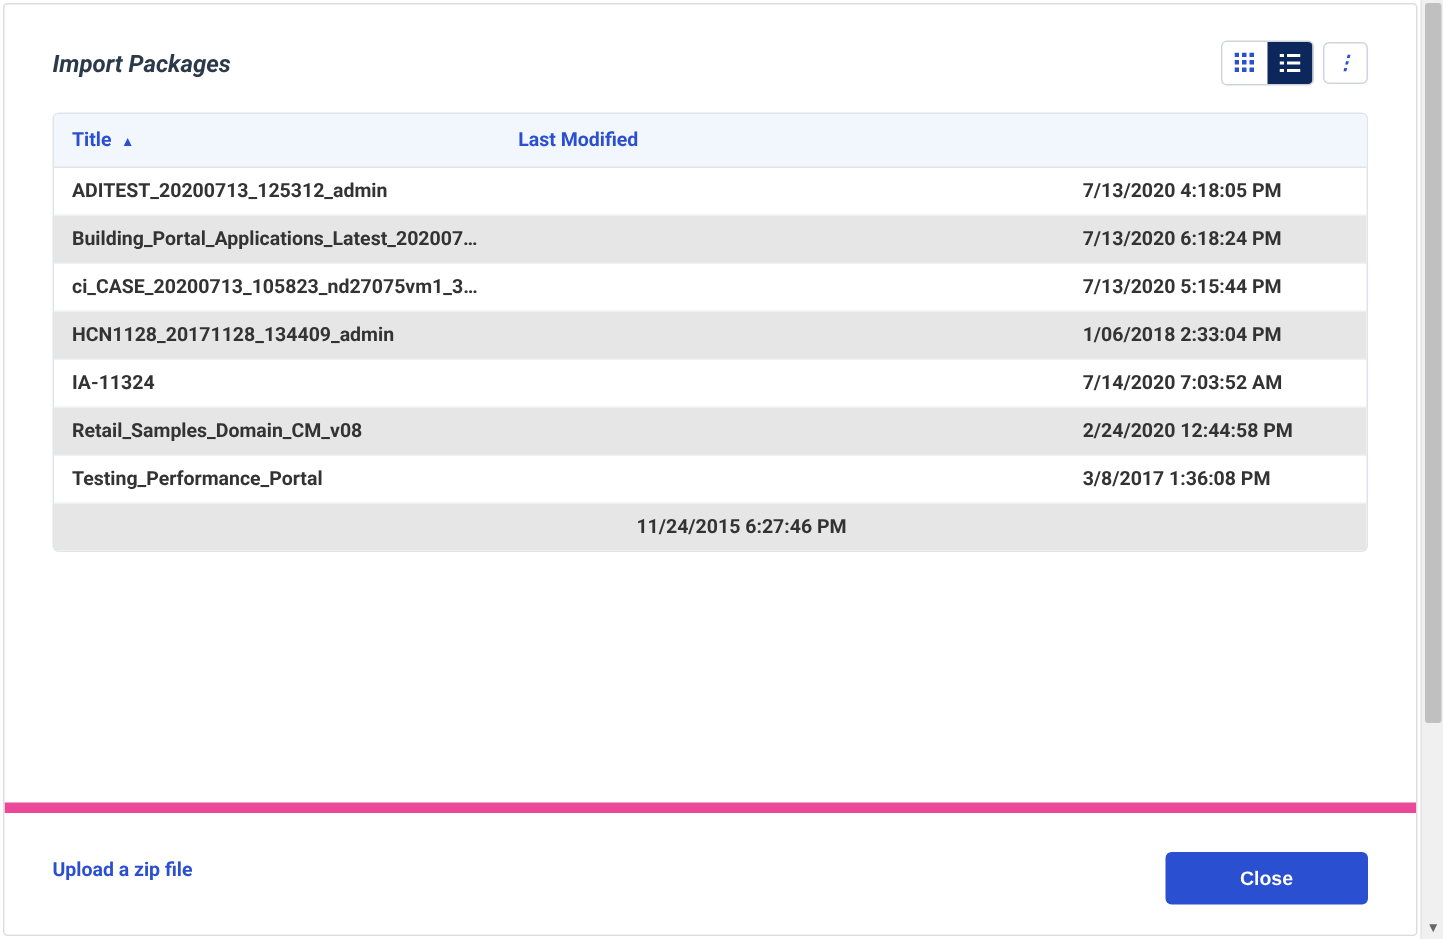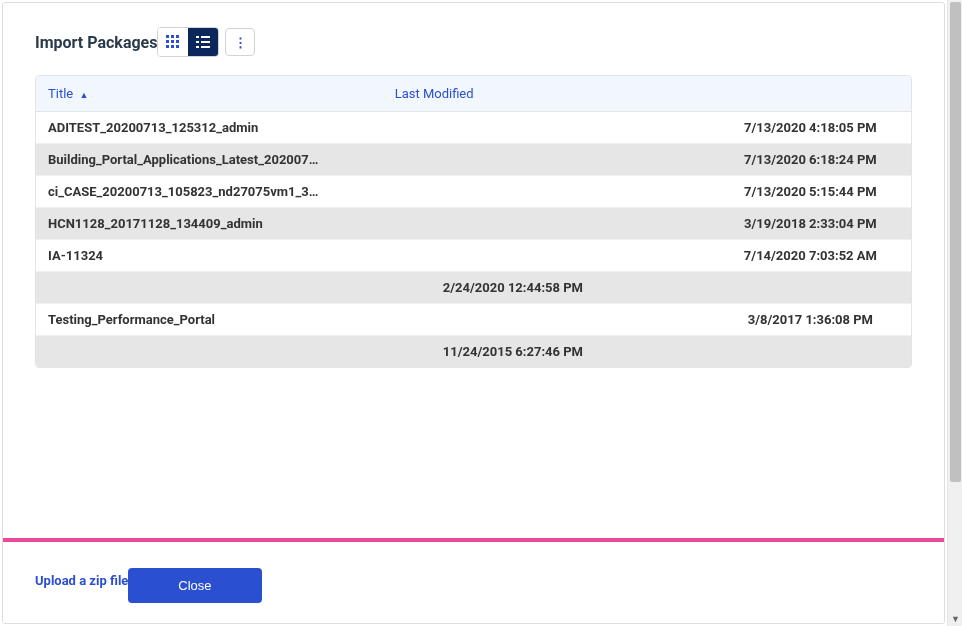--- a/index.html
+++ b/index.html
@@ -53,22 +53,23 @@
   }
   .scrollbar-arrow.down { bottom: 0; }
   .content {
     flex: 1;
     padding: 24px 32px 10px 32px;
     overflow: hidden;
   }
   .header-row {
     display: flex;
     align-items: center;
-    justify-content: flex-start;
+    justify-content: space-between;
     margin-bottom: 18px;
+    font-style: italic;
   }
   .page-title {
     font-size: 16px;
     font-weight: 700;
     color: #2b3a4a;
   }
   .view-controls {
     display: flex;
     gap: 6px;
     align-items: center;
@@ -112,28 +113,28 @@
     border-radius: 4px;
     overflow: hidden;
   }
   .thead {
     display: flex;
     background: #f2f6fd;
     border-bottom: 1px solid #e1e4e9;
   }
   .th {
     padding: 10px 12px;
-    font-weight: 400;
+    font-weight: 700;
     color: #2b4fd1;
     font-size: 13px;
     cursor: pointer;
   }
   .col-title { width: 34%; }
   .col-summary { width: 43%; }
-  .col-modified { width: 23%; text-align: center; }
+  .col-modified { width: 23%; }
   .sort-arrow {
     font-size: 9px;
     margin-left: 3px;
     color: #2b4fd1;
   }
   .tbody .tr {
     display: flex;
     border-bottom: 1px solid #eef0f3;
     font-weight: bold;
   }
@@ -141,40 +142,41 @@
   .tbody .tr:last-child { border-bottom: none; }
   .td {
     padding: 8px 12px;
     font-size: 13px;
     color: #333;
     white-space: nowrap;
     overflow: hidden;
     text-overflow: ellipsis;
   }
   .footer {
-    border-top: 4px solid #ec4899;
+    border-top: 7px solid #ec4899;
     padding: 16px 32px 20px 32px;
     display: flex;
+    justify-content: space-between;
     align-items: center;
     background: #fff;
   }
   .upload-link {
     color: #2b4fd1;
     font-weight: 700;
     font-size: 13px;
     cursor: pointer;
   }
   .close-btn {
     background: #2b4fd1;
     color: #fff;
     border: none;
     border-radius: 4px;
     padding: 10px 50px;
     font-size: 13px;
-    font-weight: 400;
+    font-weight: 700;
     cursor: pointer;
     margin-top: 10px;
   }
 </style>
 </head>
 <body>
 
 <div class="viewport">
   <div class="main-area">
 
@@ -235,28 +237,29 @@
               <div class="td col-modified">7/13/2020 6:18:24 PM</div>
             </div>
             <div class="tr">
               <div class="td col-title">ci_CASE_20200713_105823_nd27075vm1_3d4b88…</div>
               <div class="td col-summary"></div>
               <div class="td col-modified">7/13/2020 5:15:44 PM</div>
             </div>
             <div class="tr">
               <div class="td col-title">HCN1128_20171128_134409_admin</div>
               <div class="td col-summary"></div>
-              <div class="td col-modified">3/19/2018 2:33:04 PM</div>
+              <div class="td col-modified">1/06/2018 2:33:04 PM</div>
             </div>
             <div class="tr">
               <div class="td col-title">IA-11324</div>
               <div class="td col-summary"></div>
               <div class="td col-modified">7/14/2020 7:03:52 AM</div>
             </div>
             <div class="tr">
+              <div class="td col-title">Retail_Samples_Domain_CM_v08</div>
               <div class="td col-summary"></div>
               <div class="td col-modified">2/24/2020 12:44:58 PM</div>
             </div>
             <div class="tr">
               <div class="td col-title">Testing_Performance_Portal</div>
               <div class="td col-summary"></div>
               <div class="td col-modified">3/8/2017 1:36:08 PM</div>
             </div>
             <div class="tr">
               <div class="td col-summary"></div>

